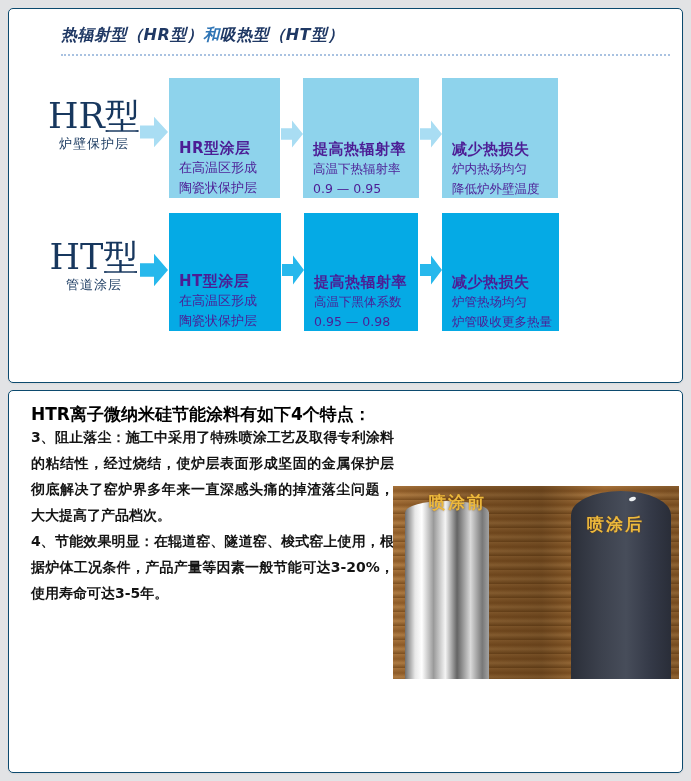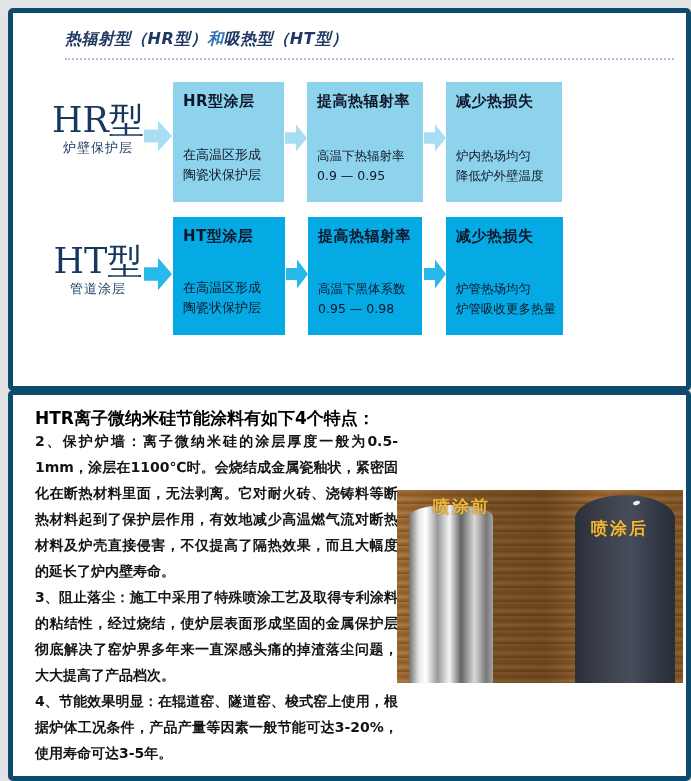--- a/index.html
+++ b/index.html
@@ -4,21 +4,21 @@
 <style>
   html,body{margin:0;padding:0;}
   body{
     width:691px;height:781px;position:relative;
     background:#e2e3e5;
     font-family:"DejaVu Sans","Liberation Sans",sans-serif;
     overflow:hidden;
   }
   .panel{
     position:absolute;background:#ffffff;
-    border:5px solid #0c4a6e;border-radius:5px;
+    border:1px solid #0c4a6e;border-radius:5px;
     box-shadow:0 1px 2px rgba(0,0,0,0.05);
   }
   #panel1{left:8px;top:8px;width:673px;height:373px;}
   #panel2{left:8px;top:390px;width:673px;height:381px;}
 
   
   .diagram-title{
     position:absolute;left:52px;top:16px;right:12px;
     padding-bottom:8px;border-bottom:2px dotted #a9c2e1;
     font-size:16px;font-weight:bold;font-style:italic;
@@ -30,22 +30,22 @@
   .row-label .big{
     font-family:"DejaVu Serif","Liberation Serif",serif;
     font-size:35px;line-height:1.05;font-weight:normal;
   }
   .row-label .sub{font-size:13px;font-weight:normal;margin-top:0;letter-spacing:1px;}
   #hr-label{left:27px;top:89px;}
   #ht-label{left:27px;top:230px;}
 
   .box{
     position:absolute;box-sizing:border-box;
-    display:flex;flex-direction:column;justify-content:space-between;
-    padding:10px 5px 17px 10px;color:#0f172a;
+    display:flex;flex-direction:column;justify-content:flex-end;
+    padding:10px 5px 0 10px;color:#4c1d95;
   }
   .row-hr .box{background:#8ed3ec;}
   .row-ht .box{background:#05aae5;}
   .box-heading{font-weight:bold;font-size:15px;letter-spacing:0.5px;}
   .box-body{font-size:12.5px;line-height:1.55;}
   .box.first .box-body{font-weight:normal;font-size:13px;}
 
   #hr-box1{left:160px;top:69px;width:111px;height:120px;}
   #hr-box2{left:294px;top:69px;width:116px;height:120px;}
   #hr-box3{left:433px;top:69px;width:116px;height:120px;}
@@ -176,21 +176,20 @@
       </div>
     </div>
   </div>
 </div>
 
 <div class="panel" id="panel2">
 
   <div class="features-heading">HTR离子微纳米硅节能涂料有如下4个特点：</div>
 
   <div class="features">
-    <p>2、保护炉墙：离子微纳米硅的涂层厚度一般为0.5-1mm，涂层在1100℃时。会烧结成金属瓷釉状，紧密固化在断热材料里面，无法剥离。它对耐火砖、浇铸料等断热材料起到了保护层作用，有效地减少高温燃气流对断热材料及炉壳直接侵害，不仅提高了隔热效果，而且大幅度的延长了炉内壁寿命。</p>
     <p>3、阻止落尘：施工中采用了特殊喷涂工艺及取得专利涂料的粘结性，经过烧结，使炉层表面形成坚固的金属保护层彻底解决了窑炉界多年来一直深感头痛的掉渣落尘问题，大大提高了产品档次。</p>
     <p>4、节能效果明显：在辊道窑、隧道窑、梭式窑上使用，根据炉体工况条件，产品产量等因素一般节能可达3-20%，使用寿命可达3-5年。</p>
   </div>
 
   <div class="photo">
     <div class="tube-metal"></div>
     <div class="tube-coated"></div>
     <div class="photo-label" id="label-before">喷涂前</div>
     <div class="photo-label" id="label-after">喷涂后</div>
   </div>

